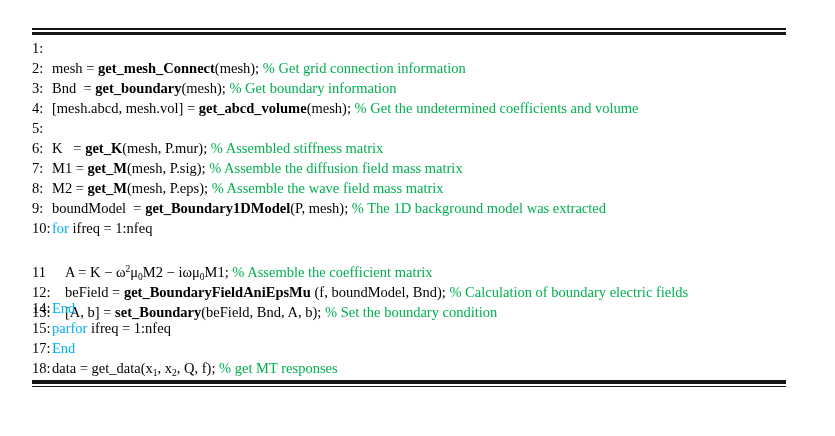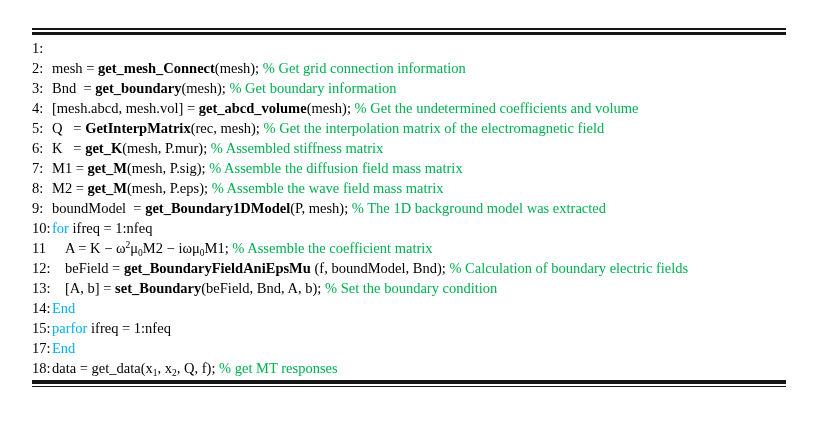--- a/index.html
+++ b/index.html
@@ -39,21 +39,21 @@
     font-size:14.5px;
     color:var(--text);
     white-space:pre;
   }
   .num{
     flex:none;
     width:20px;
     color:var(--text);
   }
   .code{white-space:pre;}
-  .code.ind{padding-left:13px;}
+  .code.ind{padding-left:13px;margin-top:24px;}
   .b{font-weight:bold;}
   .comment{color:var(--comment);}
   .kw{color:var(--keyword);font-family:Liberation Serif, serif;}
   .u{text-decoration:underline;}
   sub,sup{font-size:9.5px;line-height:0;}
   sub{vertical-align:-3px;}
   sup{vertical-align:5px;}
 </style>
 </head>
 <body>
@@ -62,21 +62,21 @@
   <div class="rule-top">
     <div class="thin"></div>
     <div class="gap"></div>
     <div class="thick"></div>
   </div>
   <div class="lines" id="lines">
       <div class="line"><span class="num">1:</span></div>
       <div class="line"><span class="num">2:</span><span class="code"><span>mesh = </span><span class="b">get_mesh_Connect</span><span>(mesh); </span><span class="comment">% Get grid connection information</span></span></div>
       <div class="line"><span class="num">3:</span><span class="code"><span>Bnd  = </span><span class="b">get_boundary</span><span>(mesh); </span><span class="comment">% Get boundary information</span></span></div>
       <div class="line"><span class="num">4:</span><span class="code"><span>[mesh.abcd, mesh.vol] = </span><span class="b">get_abcd_volume</span><span>(mesh); </span><span class="comment">% Get the undetermined coefficients and volume</span></span></div>
-      <div class="line"><span class="num">5:</span><span class="code"><span>Q   = </span><span class="b">GetInterpMatrix</span><span>(rec, mesh); </span><span class="comment">% Get the interpolation matrix of the electromagnetic field</span></span></div>
+      <div class="line"><span class="num">5:</span></div>
       <div class="line"><span class="num">6:</span><span class="code"><span>K   = </span><span class="b">get_K</span><span>(mesh, P.mur); </span><span class="comment">% Assembled stiffness matrix</span></span></div>
       <div class="line"><span class="num">7:</span><span class="code"><span>M1 = </span><span class="b">get_M</span><span>(mesh, P.sig); </span><span class="comment">% Assemble the diffusion field mass matrix</span></span></div>
       <div class="line"><span class="num">8:</span><span class="code"><span>M2 = </span><span class="b">get_M</span><span>(mesh, P.eps); </span><span class="comment">% Assemble the wave field mass matrix</span></span></div>
       <div class="line"><span class="num">9:</span><span class="code"><span>boundModel  = </span><span class="b">get_Boundary1DModel</span><span>(P, mesh); </span><span class="comment">% The 1D background model was extracted</span></span></div>
       <div class="line"><span class="num">10:</span><span class="code"><span class="kw">for</span><span> ifreq = 1:nfeq</span></span></div>
       <div class="line"><span class="num">11</span><span class="code ind"><span>A = K − ω</span><sup>2</sup><span>μ</span><sub>0</sub><span>M2 − iωμ</span><sub>0</sub><span>M1; </span><span class="comment">% Assemble the coefficient matrix</span></span></div>
       <div class="line"><span class="num">12:</span><span class="code ind"><span>beField = </span><span class="b">get_BoundaryFieldAniEpsMu</span><span> (f, boundModel, Bnd); </span><span class="comment">% Calculation of boundary electric fields</span></span></div>
       <div class="line"><span class="num">13:</span><span class="code ind"><span>[A, b] = </span><span class="b">set_Boundary</span><span>(beField, Bnd, A, b); </span><span class="comment">% Set the boundary condition</span></span></div>
       <div class="line"><span class="num">14:</span><span class="code"><span class="kw">End</span></span></div>
       <div class="line"><span class="num">15:</span><span class="code"><span class="kw">parfor</span><span> ifreq = 1:nfeq</span></span></div>

